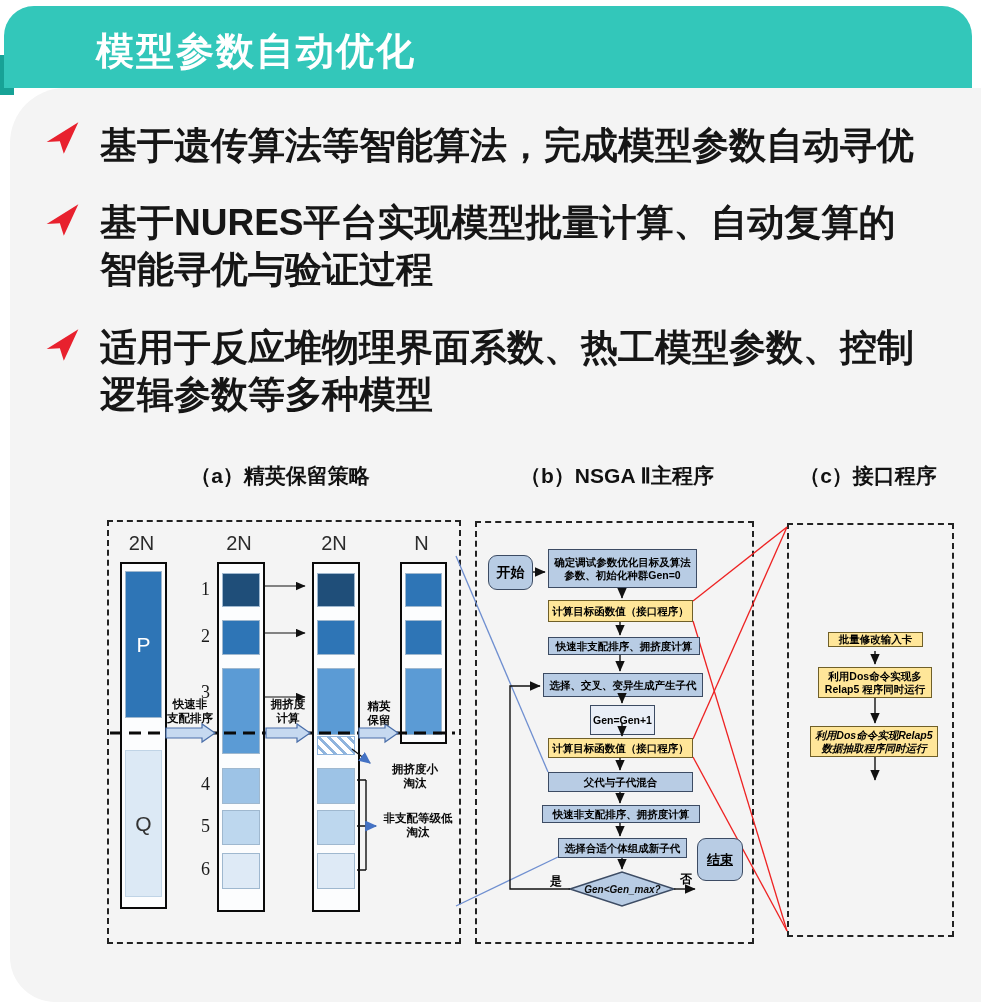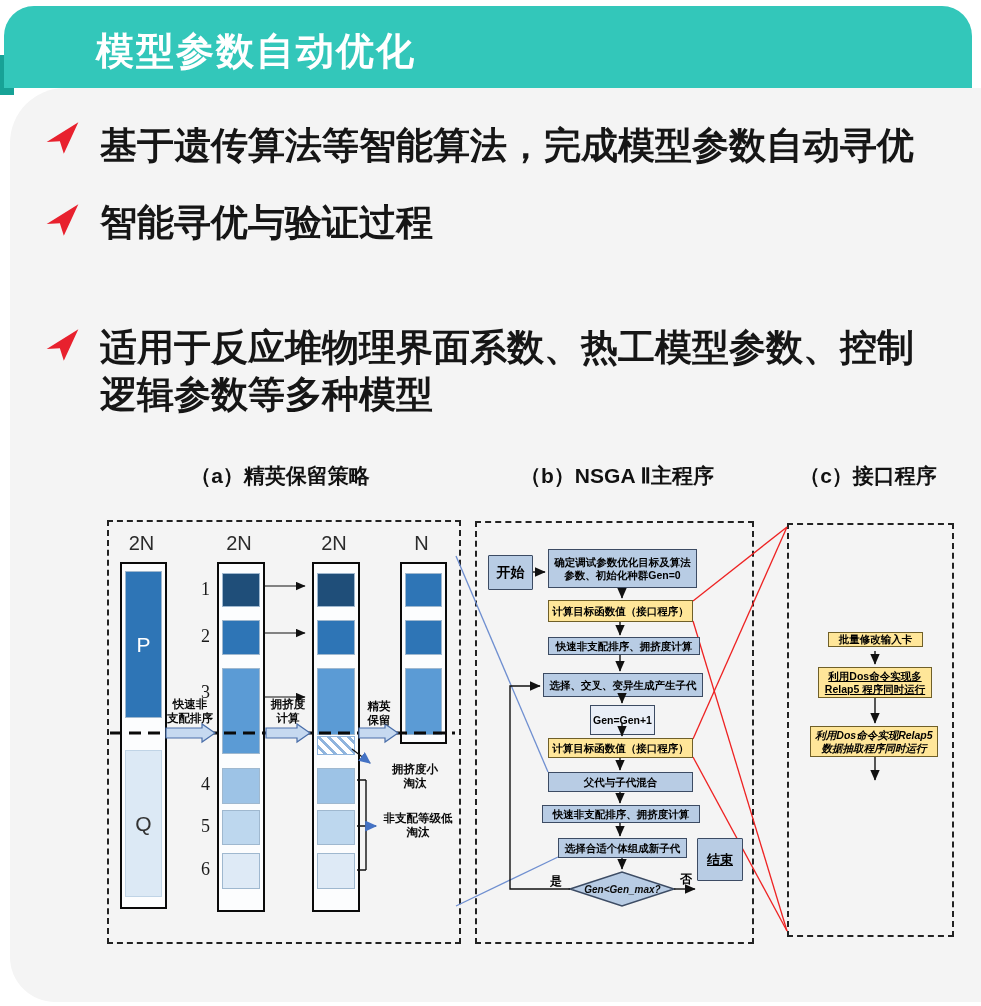--- a/index.html
+++ b/index.html
@@ -28,21 +28,21 @@
   .rank-num{font-family:"Liberation Serif",serif;font-size:18px;color:#1a1a1a;
             text-align:right;z-index:3;}
   .pq{display:flex;align-items:center;justify-content:center;font-size:21px;}
   .small-lbl{font-size:11.5px;font-weight:bold;color:#0a0a0a;text-align:center;
              line-height:13.5px;z-index:5;}
   .fc-box{display:flex;flex-direction:column;align-items:center;justify-content:center;
           background:#b8cce4;border:1.6px solid #3c4b63;font-size:10.5px;font-weight:bold;
           color:#000;text-align:center;line-height:13px;z-index:3;box-sizing:border-box;}
   .fc-yellow{background:#ffe699;border-color:#6f5f28;}
   .fc-light{background:#e9eef7;}
-  .fc-round{border-radius:1px;font-size:14px;}
+  .fc-round{border-radius:9px;font-size:14px;}
   .yn{font-size:12px;font-weight:bold;color:#000;z-index:3;}
   svg{position:absolute;left:0;top:0;pointer-events:none;}
   .svg-under{z-index:2;} .svg-over{z-index:4;}
 </style>
 </head>
 <body>
 
 <div class="page">
 
   <div class="abs teal-fold"></div>
@@ -54,20 +54,21 @@
     <polygon points="2,62 98,2 54,98 42,60" fill="#e8212e"></polygon>
   </svg>
   <div class="abs bullet-text" style="left:100px;top:122px;">
     <div>基于遗传算法等智能算法，完成模型参数自动寻优</div>
   </div>
 
   <svg class="abs bullet-icon" style="left:46px;top:202px;z-index:3" viewBox="0 0 100 100">
     <polygon points="2,62 98,2 54,98 42,60" fill="#e8212e"></polygon>
   </svg>
   <div class="abs bullet-text" style="left:100px;top:199px;">
+    <div>基于NURES平台实现模型批量计算、自动复算的</div>
     <div>智能寻优与验证过程</div>
   </div>
 
   <svg class="abs bullet-icon" style="left:46px;top:327px;z-index:3" viewBox="0 0 100 100">
     <polygon points="2,62 98,2 54,98 42,60" fill="#e8212e"></polygon>
   </svg>
   <div class="abs bullet-text" style="left:100px;top:324px;">
     <div>适用于反应堆物理界面系数、热工模型参数、控制</div>
     <div>逻辑参数等多种模型</div>
   </div>
@@ -185,21 +186,21 @@
   </div>
 
   <div class="abs small-lbl" style="left:575px;top:883px;width:95px;font-size:10px;font-style:italic;">Gen&lt;Gen_max?</div>
   <div class="abs yn" style="left:550px;top:873px;">是</div>
   <div class="abs yn" style="left:680px;top:871px;">否</div>
   <div class="abs fc-box fc-round" style="left:697px;top:838px;width:46px;height:43px;font-size:13px;text-decoration:underline;">结束</div>
 
   <div class="abs fc-box fc-yellow" style="left:828px;top:632px;width:95px;height:15px;">
     <div>批量修改输入卡</div>
   </div>
-  <div class="abs fc-box fc-yellow" style="left:818px;top:667px;width:114px;height:31px;text-decoration:underline;">
+  <div class="abs fc-box fc-yellow" style="left:818px;top:667px;width:114px;height:31px;">
     <div>利用Dos命令实现多</div>
     <div>Relap5 程序同时运行</div>
   </div>
   <div class="abs fc-box fc-yellow" style="left:810px;top:726px;width:128px;height:31px;font-style:italic;">
     <div>利用Dos命令实现Relap5</div>
     <div>数据抽取程序同时运行</div>
   </div>
 
   <svg class="svg-over" width="981" height="1006">
     <defs>

